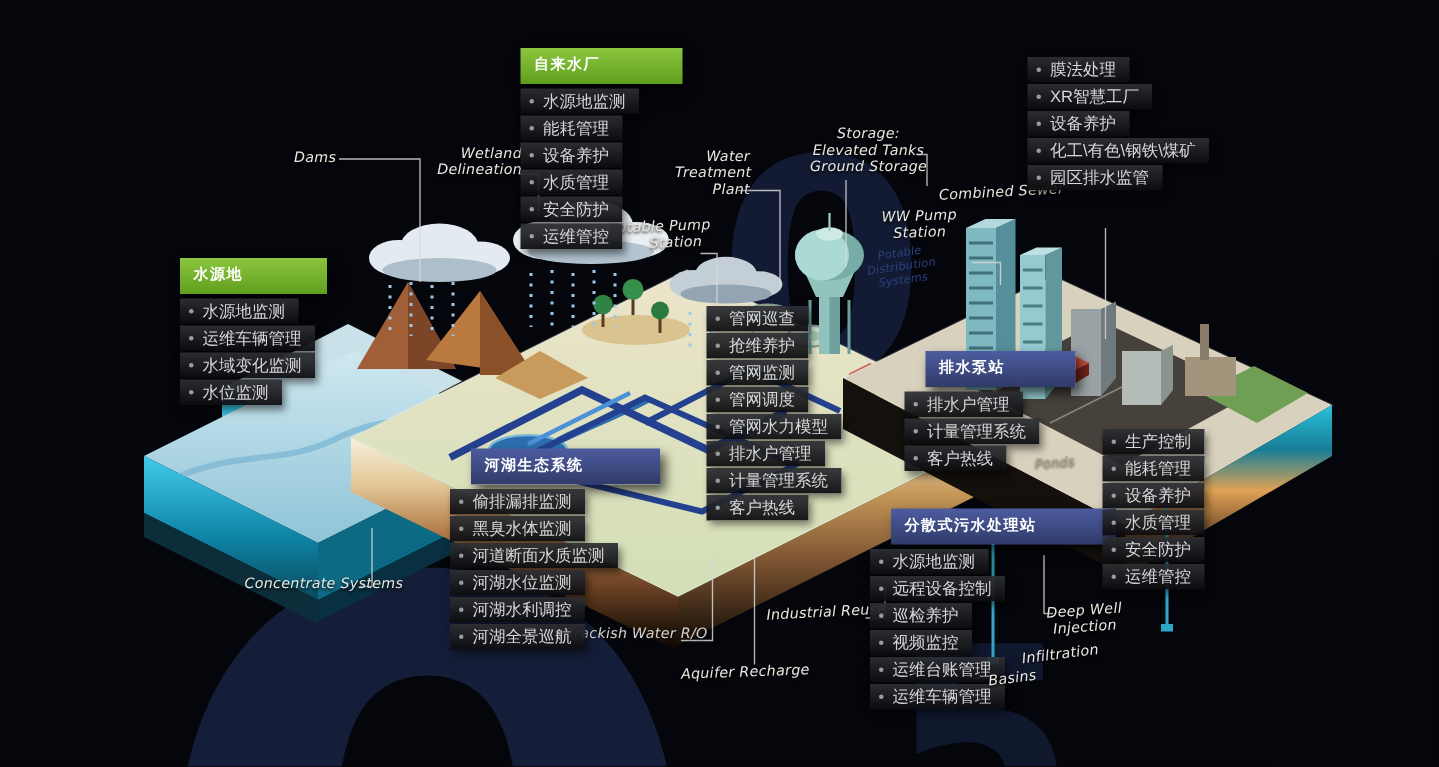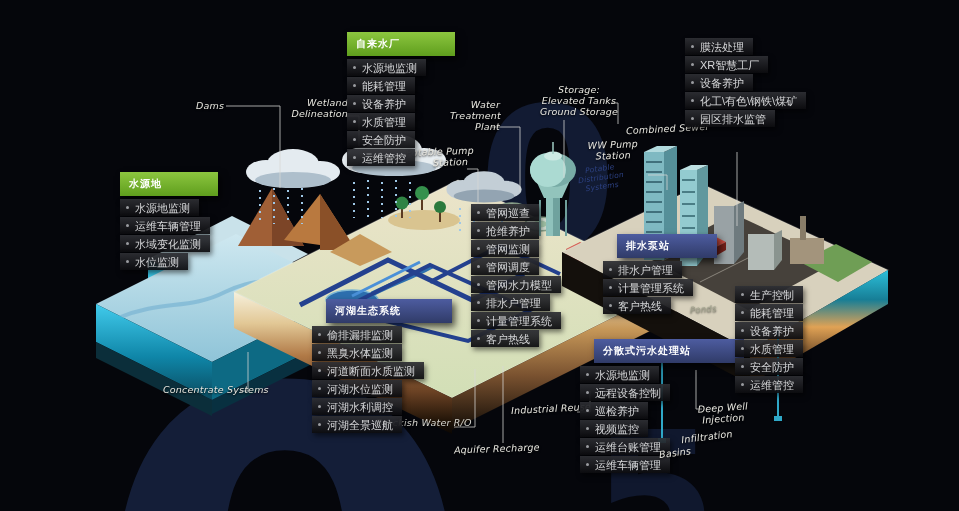--- a/index.html
+++ b/index.html
@@ -20,21 +20,21 @@
     background:linear-gradient(180deg,rgba(46,47,52,.93),rgba(12,12,15,.95));
     box-shadow:2px 3px 5px rgba(0,0,0,.5);}
   .bullet{width:3px;height:3px;border-radius:50%;background:#9a9ca0;margin-right:6px;flex:none;}
   .row-text{color:#d6d7d9;font-size:11px;line-height:14px;white-space:nowrap;}
 
   .p-tap-water-plant{left:347px;top:32px}           .p-tap-water-plant .panel-header{min-width:90px}
   .p-industrial-water{left:685px;top:38px}          .p-industrial-water .panel-header{min-width:98px}
   .p-water-source{left:120px;top:172px}             .p-water-source .panel-header{min-width:80px}
   .p-drainage-network{left:471px;top:204px}         .p-drainage-network .panel-header{min-width:94px}
   .p-drainage-pump-station{left:603px;top:234px}    .p-drainage-pump-station .panel-header{min-width:82px}
-  .p-river-lake-ecosystem{left:312px;top:299px}     .p-river-lake-ecosystem .panel-header{min-width:108px}
+  .p-river-lake-ecosystem{left:300px;top:299px}     .p-river-lake-ecosystem .panel-header{min-width:108px}
   .p-decentralized-sewage{left:580px;top:339px}     .p-decentralized-sewage .panel-header{min-width:132px}
   .p-sewage-plant{left:735px;top:286px}             .p-sewage-plant .panel-header{min-width:92px}
 
   
   .annotation{position:absolute;z-index:5;color:#e8e7e0;
     font:italic 9.5px "DejaVu Sans","Liberation Sans",sans-serif;
     letter-spacing:.2px;line-height:1.18;white-space:nowrap;
     text-shadow:0 1px 2px rgba(0,0,0,.9);}
   .a-dams{left:196px;top:100px}
   .a-wetland{left:286px;top:97px;width:62px;text-align:right}

